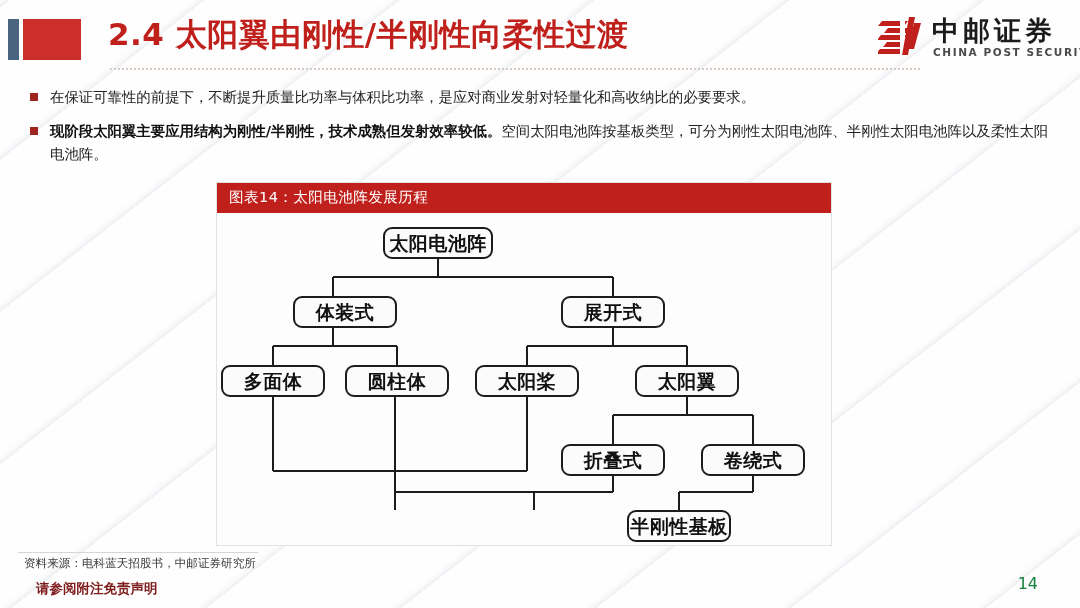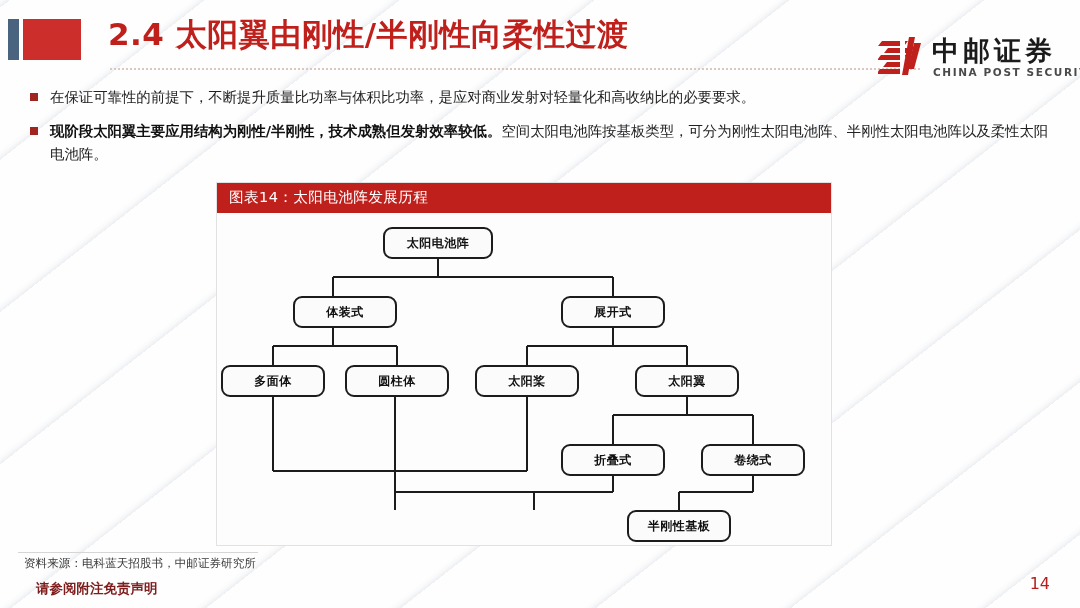--- a/index.html
+++ b/index.html
@@ -71,21 +71,21 @@
     position: absolute;
     left: 110px; top: 68px;
     width: 810px; height: 2px;
     border-top: 2px dotted #d9c9c0;
   }
 
   
   #logo {
     position: absolute;
     right: 14px; top: 13px;
-    width: 188px; height: 50px; margin-top: 20px;
+    width: 188px; height: 50px;
   }
   #logo-mark {
     position: absolute;
     left: 0; top: 2px;
     width: 46px; height: 42px;
   }
   #logo-cn {
     position: absolute;
     left: 54px; top: 0px;
     font-size: 27px;
@@ -161,21 +161,21 @@
   }
 
   
   .node {
     position: absolute;
     box-sizing: border-box;
     border: 2px solid #1c1c1c;
     border-radius: 9px;
     background: #fbfbfb;
     color: #111111;
-    font-size: 12px;
+    font-size: 19px;
     font-weight: bold;
     text-align: center;
     line-height: 28px;
     height: 32px;
     letter-spacing: 0.5px;
     white-space: nowrap;
     z-index: 2;
   }
   #edges {
     position: absolute;
@@ -202,23 +202,23 @@
     position: absolute;
     left: 36px; top: 580px;
     font-size: 13.5px;
     font-weight: bold;
     color: #7f1d1d;
     white-space: nowrap;
     font-family: Liberation Serif, serif;
   }
   #page-number {
     position: absolute;
-    right: 30px; top: 574px;
+    right: 42px; top: 574px;
     font-size: 16px;
-    color: #b91c1c;
+    color: #15803d;
     font-weight: normal;
   }
 </style>
 </head>
 <body>
 
 <div id="slide">
 
   <div id="bg-texture"></div>
 

